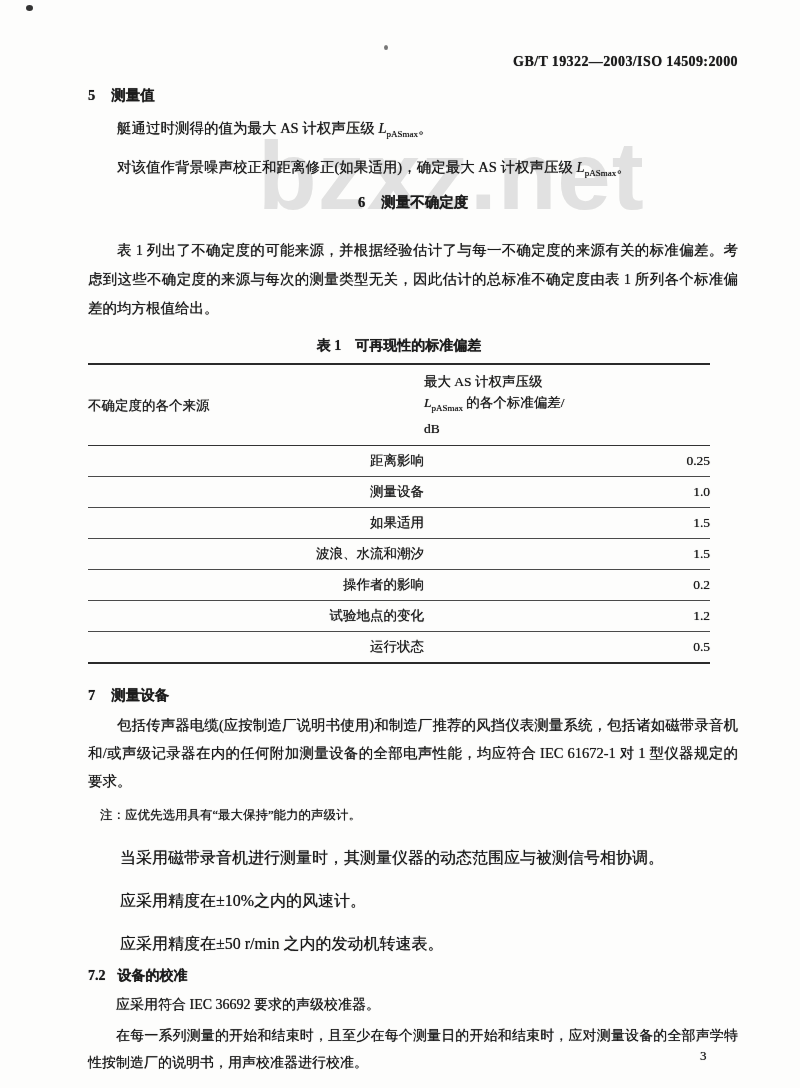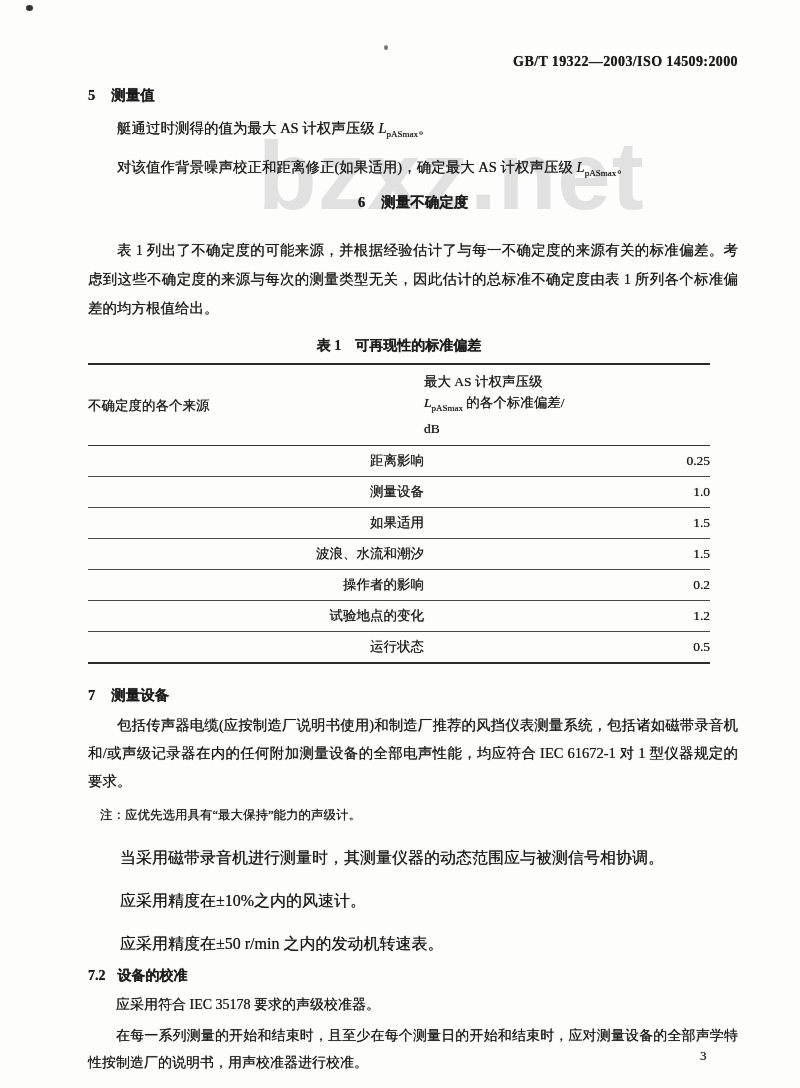--- a/index.html
+++ b/index.html
@@ -138,19 +138,19 @@
 
     <p class="body-par" style="margin-top:6px;line-height:28px;">包括传声器电缆(应按制造厂说明书使用)和制造厂推荐的风挡仪表测量系统，包括诸如磁带录音机和/或声级记录器在内的任何附加测量设备的全部电声性能，均应符合 IEC 61672-1 对 1 型仪器规定的要求。</p>
     <p class="note-line">注：应优先选用具有“最大保持”能力的声级计。</p>
     <p class="req-line">当采用磁带录音机进行测量时，其测量仪器的动态范围应与被测信号相协调。</p>
     <p class="req-line">应采用精度在±10%之内的风速计。</p>
     <p class="req-line">应采用精度在±50 r/min 之内的发动机转速表。</p>
 
     <div class="sub-heading" style="margin-top:10px;">
       <span class="num">7.2</span><span>设备的校准</span>
     </div>
-    <p class="req-line" style="margin-top:6px;font-size:14px;">应采用符合 IEC 35178 要求的声级校准器。</p>
+    <p class="req-line" style="margin-top:6px;font-size:14px;">应采用符合 IEC 36692 要求的声级校准器。</p>
     <p class="body-par" style="margin-top:4px;font-size:14px;line-height:27px;">在每一系列测量的开始和结束时，且至少在每个测量日的开始和结束时，应对测量设备的全部声学特性按制造厂的说明书，用声校准器进行校准。</p>
 
   </div>
 
   <div class="page-number scan-text">3</div>
 </div>
 
 </body></html>

